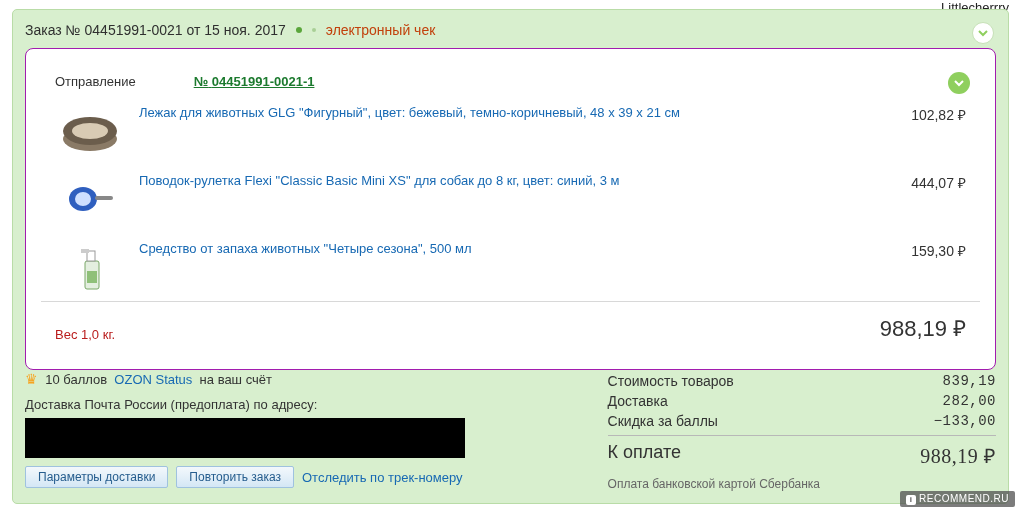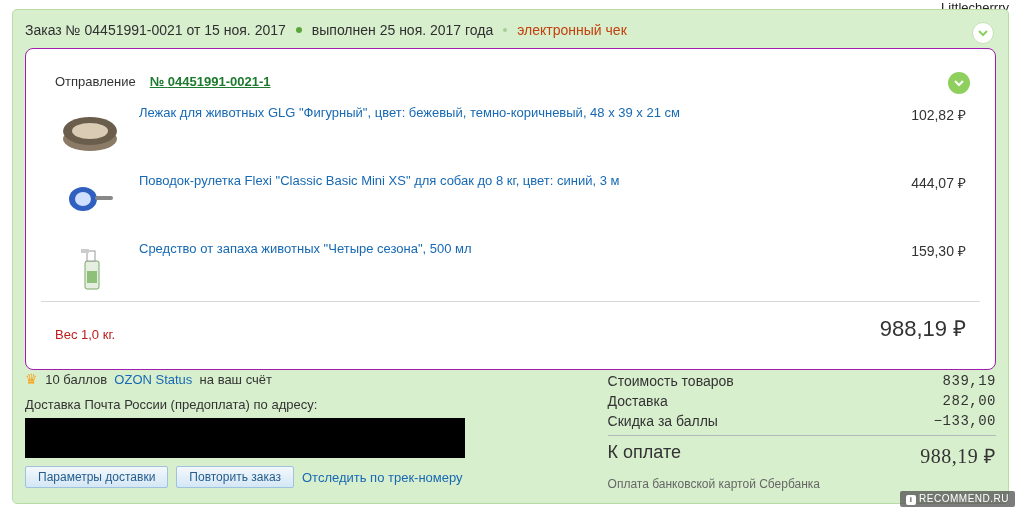--- a/index.html
+++ b/index.html
@@ -54,21 +54,21 @@
     border-radius: 8px;
     padding: 15px;
     position: relative;
   }
   .ship-head {
     padding: 10px 14px 8px 14px;
     display: flex; align-items: baseline; gap: 14px;
     position: relative;
   }
   .ship-head .lbl { color: #333; font-size: 13px; }
-  .ship-head .num { color: #1c7a2e; font-weight: bold; text-decoration: underline; }
+  .ship-head .num { color: #1c7a2e; font-weight: bold; text-decoration: underline; margin-left: 44px; }
   .ship-head .status { color: #777; font-size: 12px; }
 
   .ship-collapse {
     position: absolute; top: 8px; right: 10px;
     width: 22px; height: 22px; border-radius: 50%;
     background: #8fcf5e;
     display: flex; align-items: center; justify-content: center;
     cursor: pointer;
   }
 
@@ -166,23 +166,20 @@
   <div class="username">Littlecherrry</div>
 
   <div class="order-panel">
 
     <div class="order-header">
       <span>
         <span>Заказ №</span>&nbsp;<span>04451991-0021</span>
         <span>от</span>&nbsp;<span>15 ноя. 2017</span>
       </span>
       <span class="dot"></span>
-      <span>
-        <span>выполнен</span>&nbsp;<span>25 ноя. 2017 года</span>
-      </span>
       <span class="pale-dot"></span>
       <a href="#" class="link">электронный чек</a>
     </div>
 
     <div class="collapse-btn">
       <svg width="12" height="12" viewBox="0 0 12 12">
         <path d="M2 4 L6 8 L10 4" fill="none" stroke="#8fcf5e" stroke-width="2"></path>
       </svg>
     </div>
 

